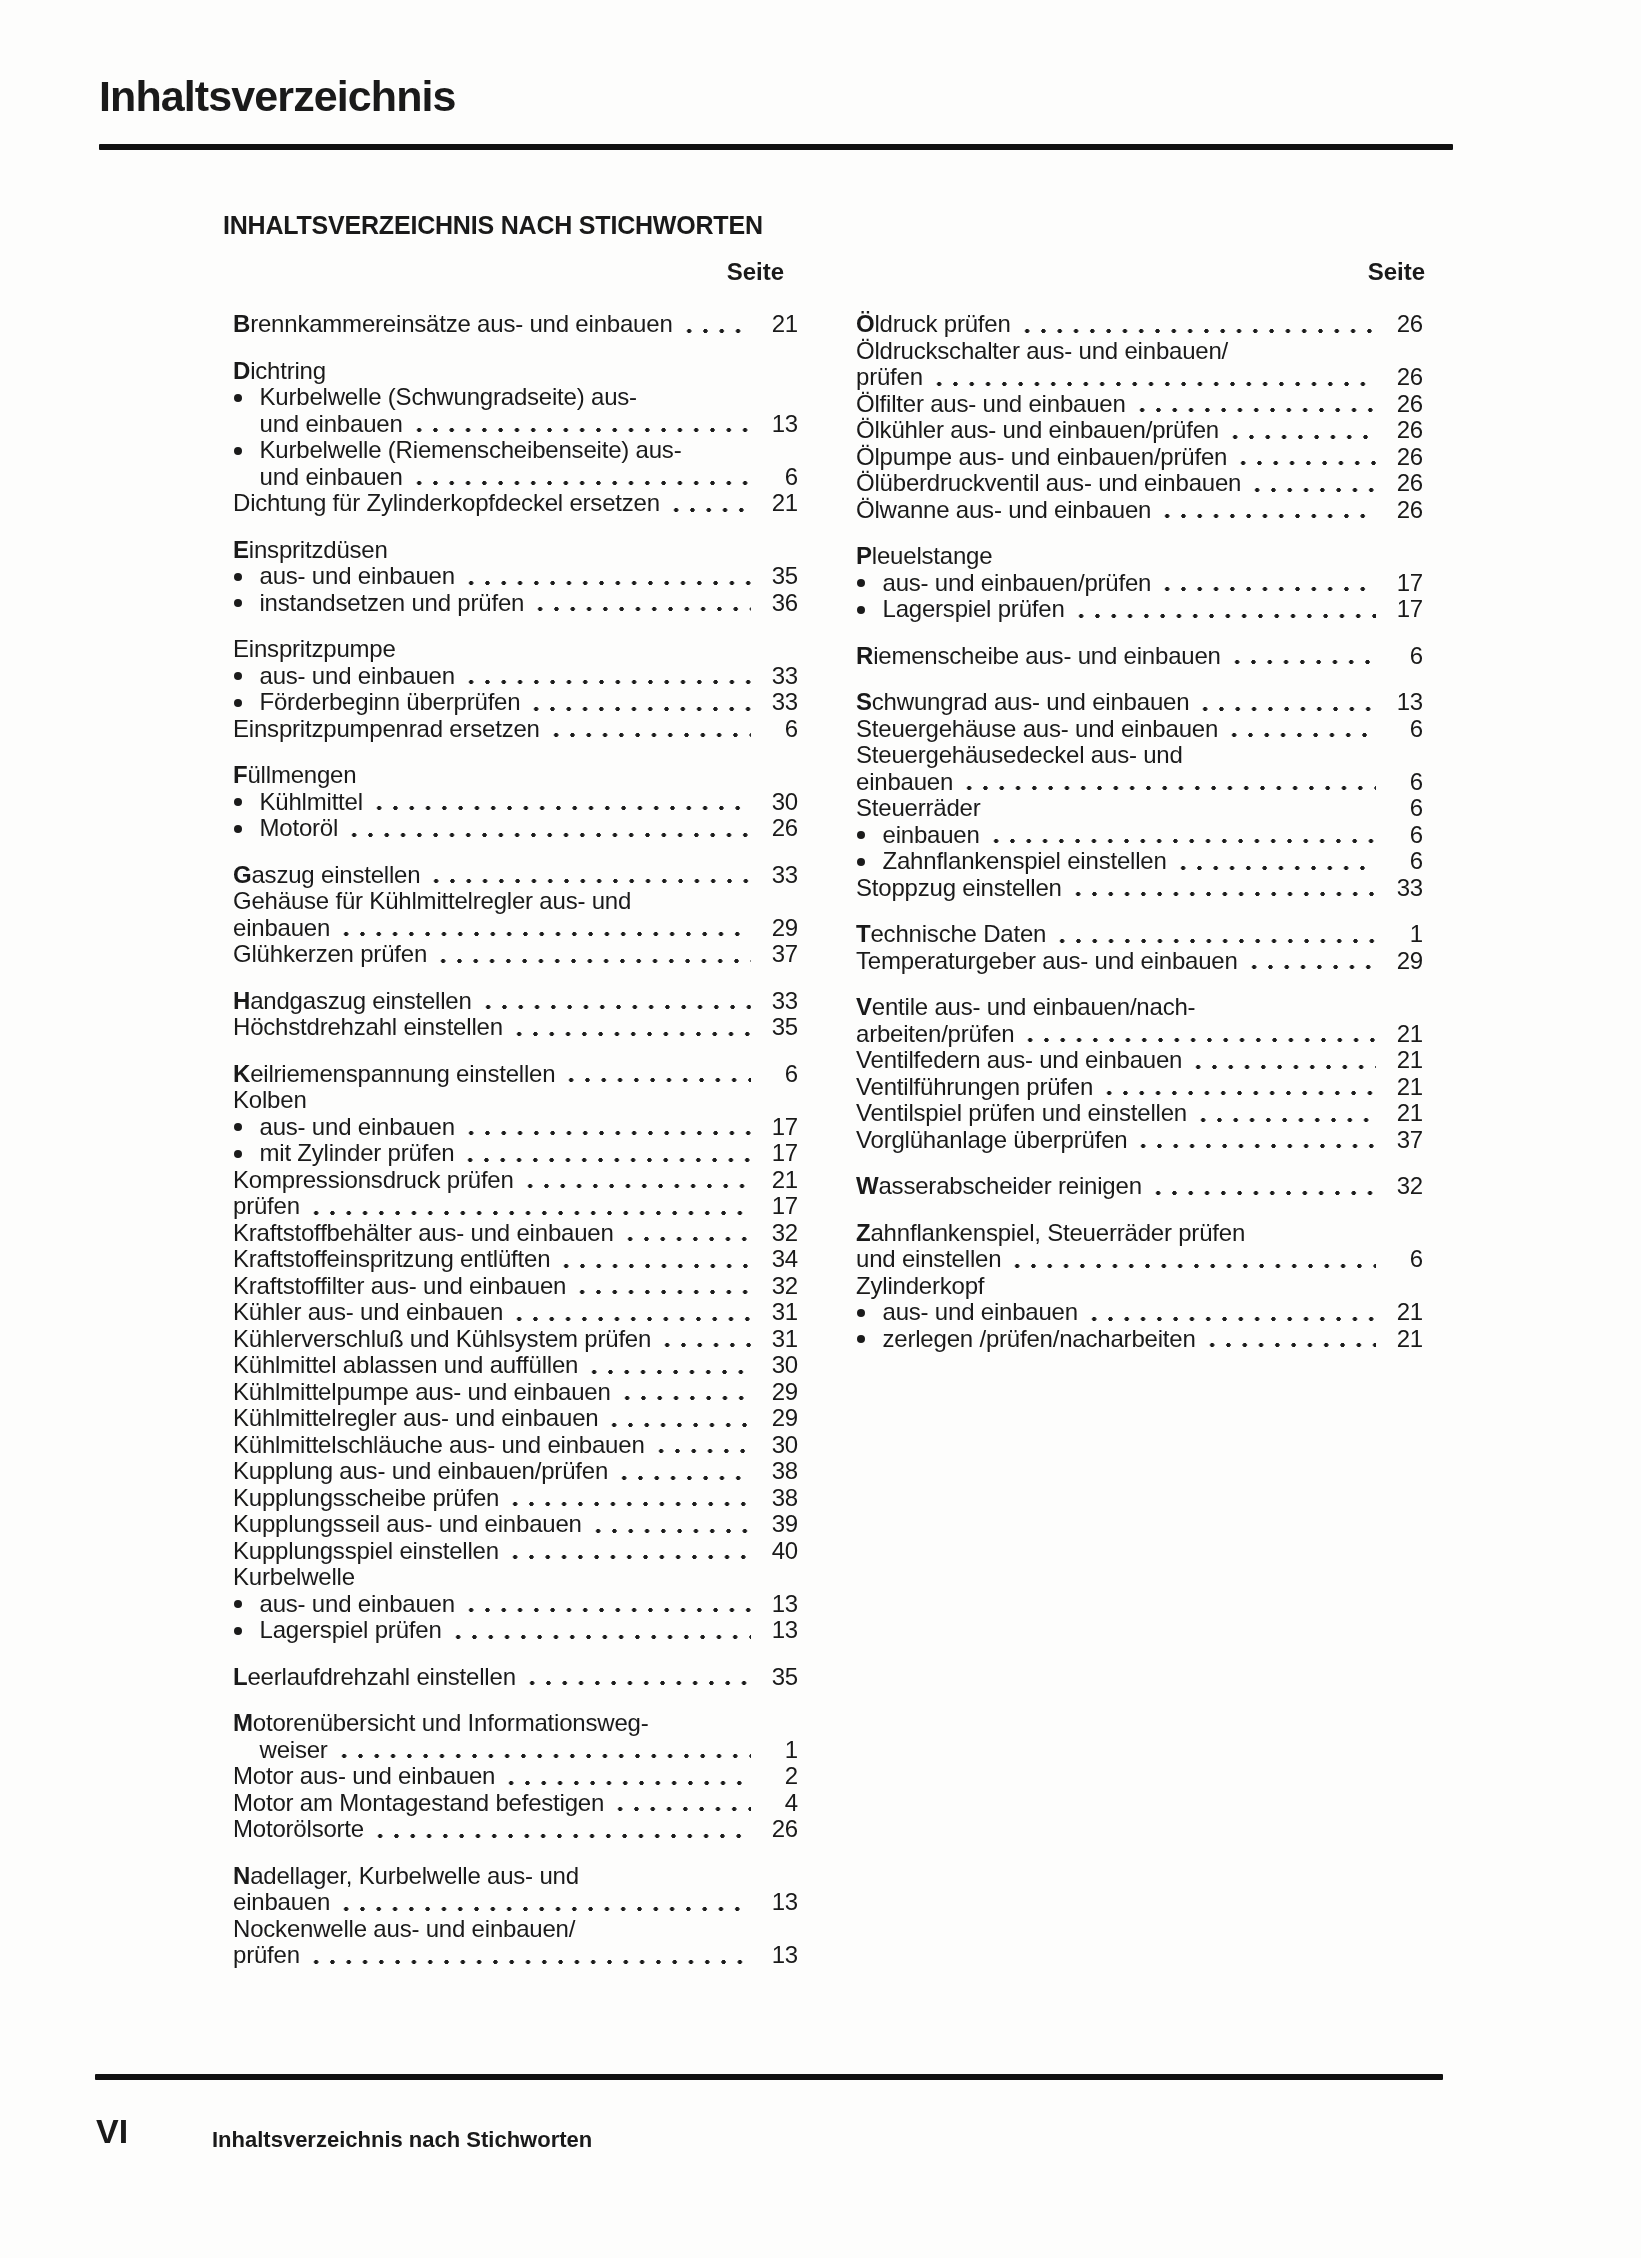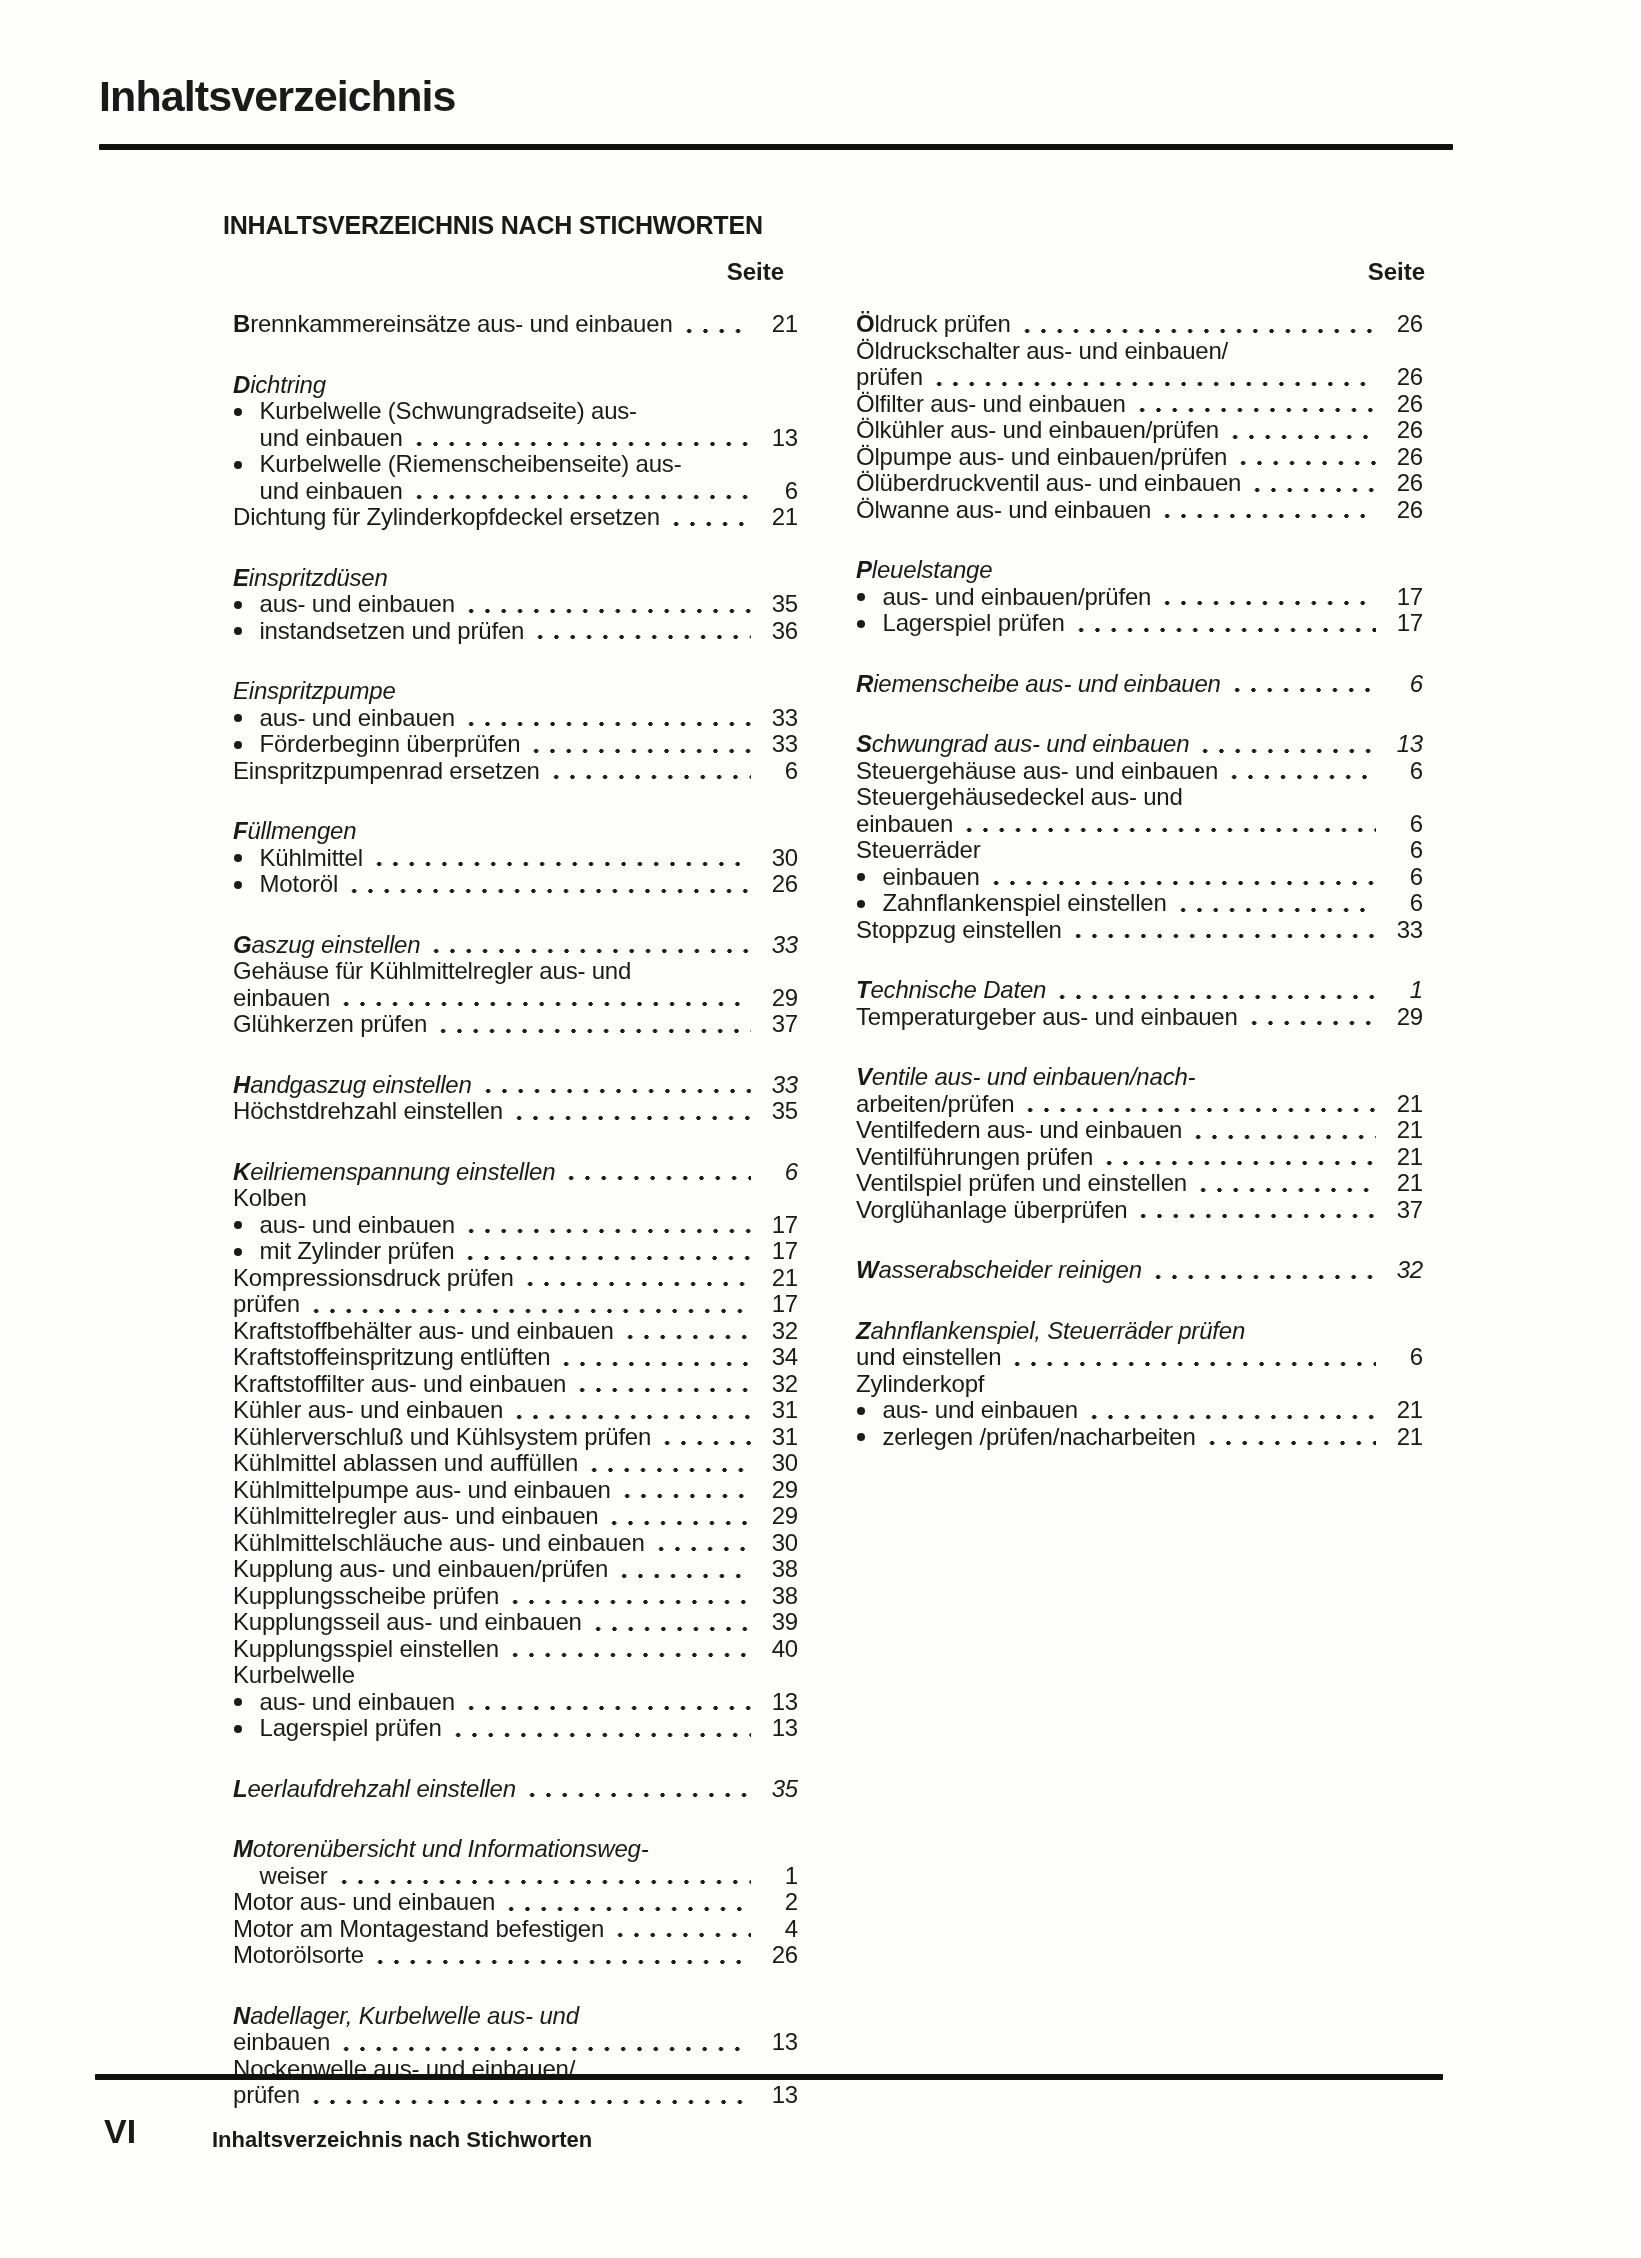--- a/index.html
+++ b/index.html
@@ -37,40 +37,40 @@
   #seite-left{left:678px;top:259px;}
   #seite-right{left:1319px;top:259px;}
   .toc-col{
     position:absolute;top:311px;
     font-size:24px;line-height:26.5px;
     letter-spacing:-0.2px;
   }
   #col-left{left:233px;width:565px;}
   #col-right{left:856px;width:567px;}
   .line{display:flex;height:26.5px;align-items:stretch;}
-  .line.gap{margin-top:34px;font-style:italic;}
+  .line.gap{margin-top:20px;}
   .line.cont{padding-left:26.5px;justify-content:space-between;}
   .t{flex:0 0 auto;white-space:pre;}
   .t b{font-weight:700;}
   .bullet{
     flex:0 0 auto;width:8px;height:8px;border-radius:50%;
     background:#1b1b1b;margin:9.7px 17.6px 0 0.9px;
   }
   .leader{
     flex:1 1 auto;
     margin:0 5.3px 0 8px;
     background-image:radial-gradient(circle,#1b1b1b 1.9px,rgba(0,0,0,0) 2.3px);
     background-size:16.3px 6.2px;
     background-repeat:repeat-x;
     background-position:left bottom 3.5px;
   }
   .leader.nodots{background-image:none;}
   .page-num{flex:0 0 42px;text-align:right;white-space:nowrap;}
   #footer-page-number{
-    left:104px;top:2114px;
+    left:96px;top:2114px;
     font-size:34px;font-weight:700;line-height:35px;
   }
   #footer-title{
     left:212px;top:2127px;
     font-size:22px;font-weight:700;line-height:25px;
     white-space:nowrap;
   }
 </style>
 </head>
 <body>

